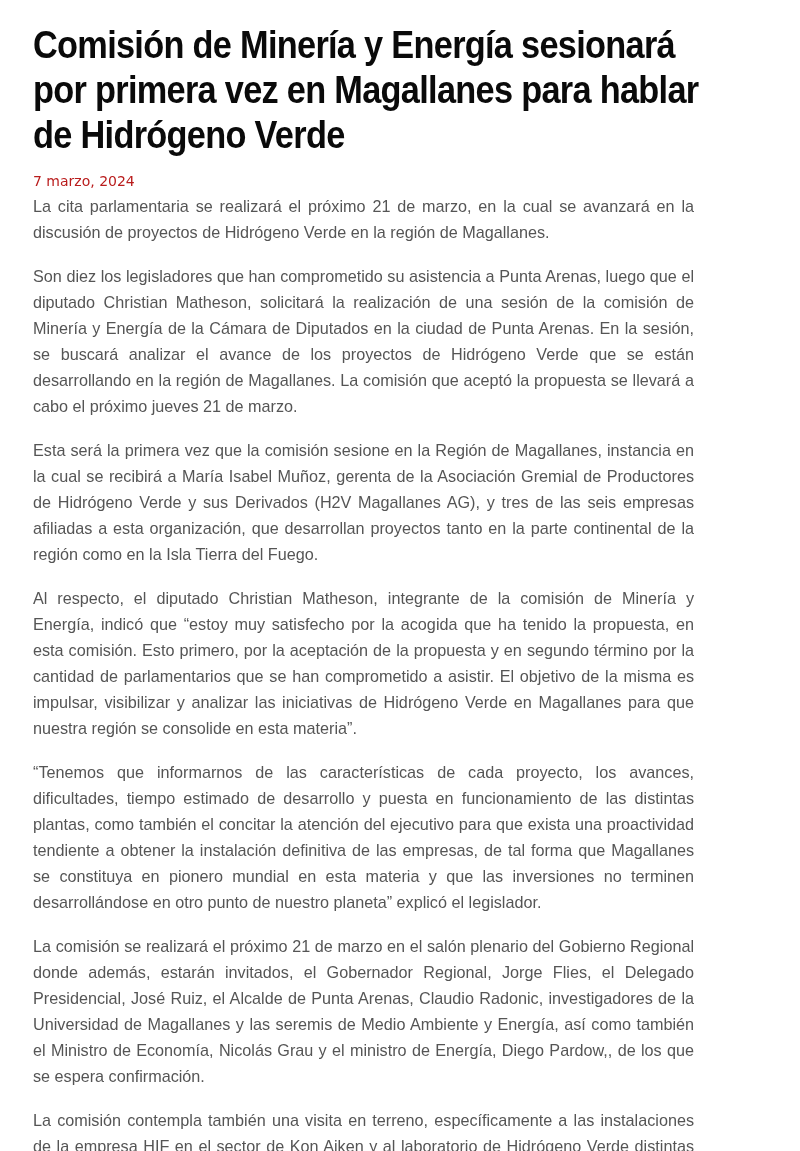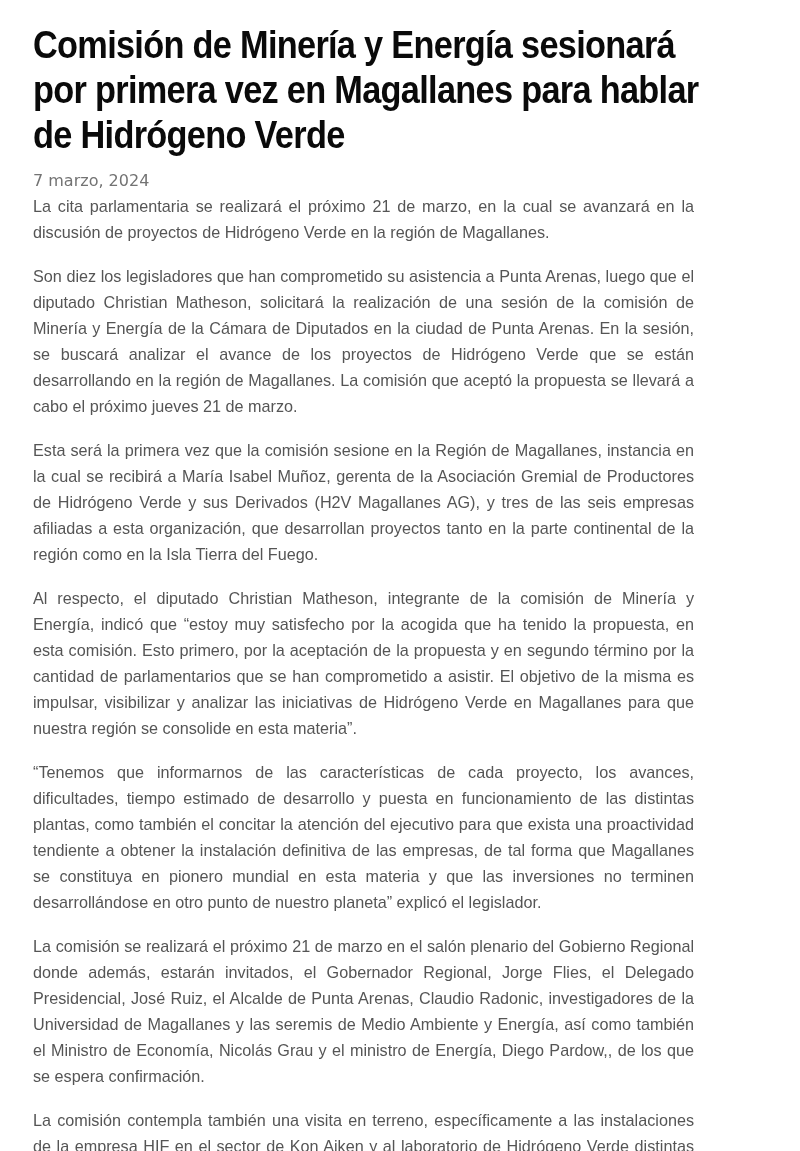--- a/index.html
+++ b/index.html
@@ -24,23 +24,23 @@
       line-height: 45px;
       color: #0a0a0a;
       margin: 0 0 14px 0;
       letter-spacing: -0.8px;
       transform: scaleX(0.88);
       transform-origin: left top;
       width: 780px;
     }
     .date {
       font-family: "DejaVu Sans", sans-serif;
-      font-size: 16px;
+      font-size: 14px;
       line-height: 20px;
-      color: #737373;
+      color: #b91c1c;
       margin: 0 0 2px 0;
     }
     .para {
       font-family: "Liberation Sans", sans-serif;
       font-size: 16.2px;
       line-height: 26px;
       color: #555555;
       text-align: justify;
       margin: 0 0 18px 0;
     }

